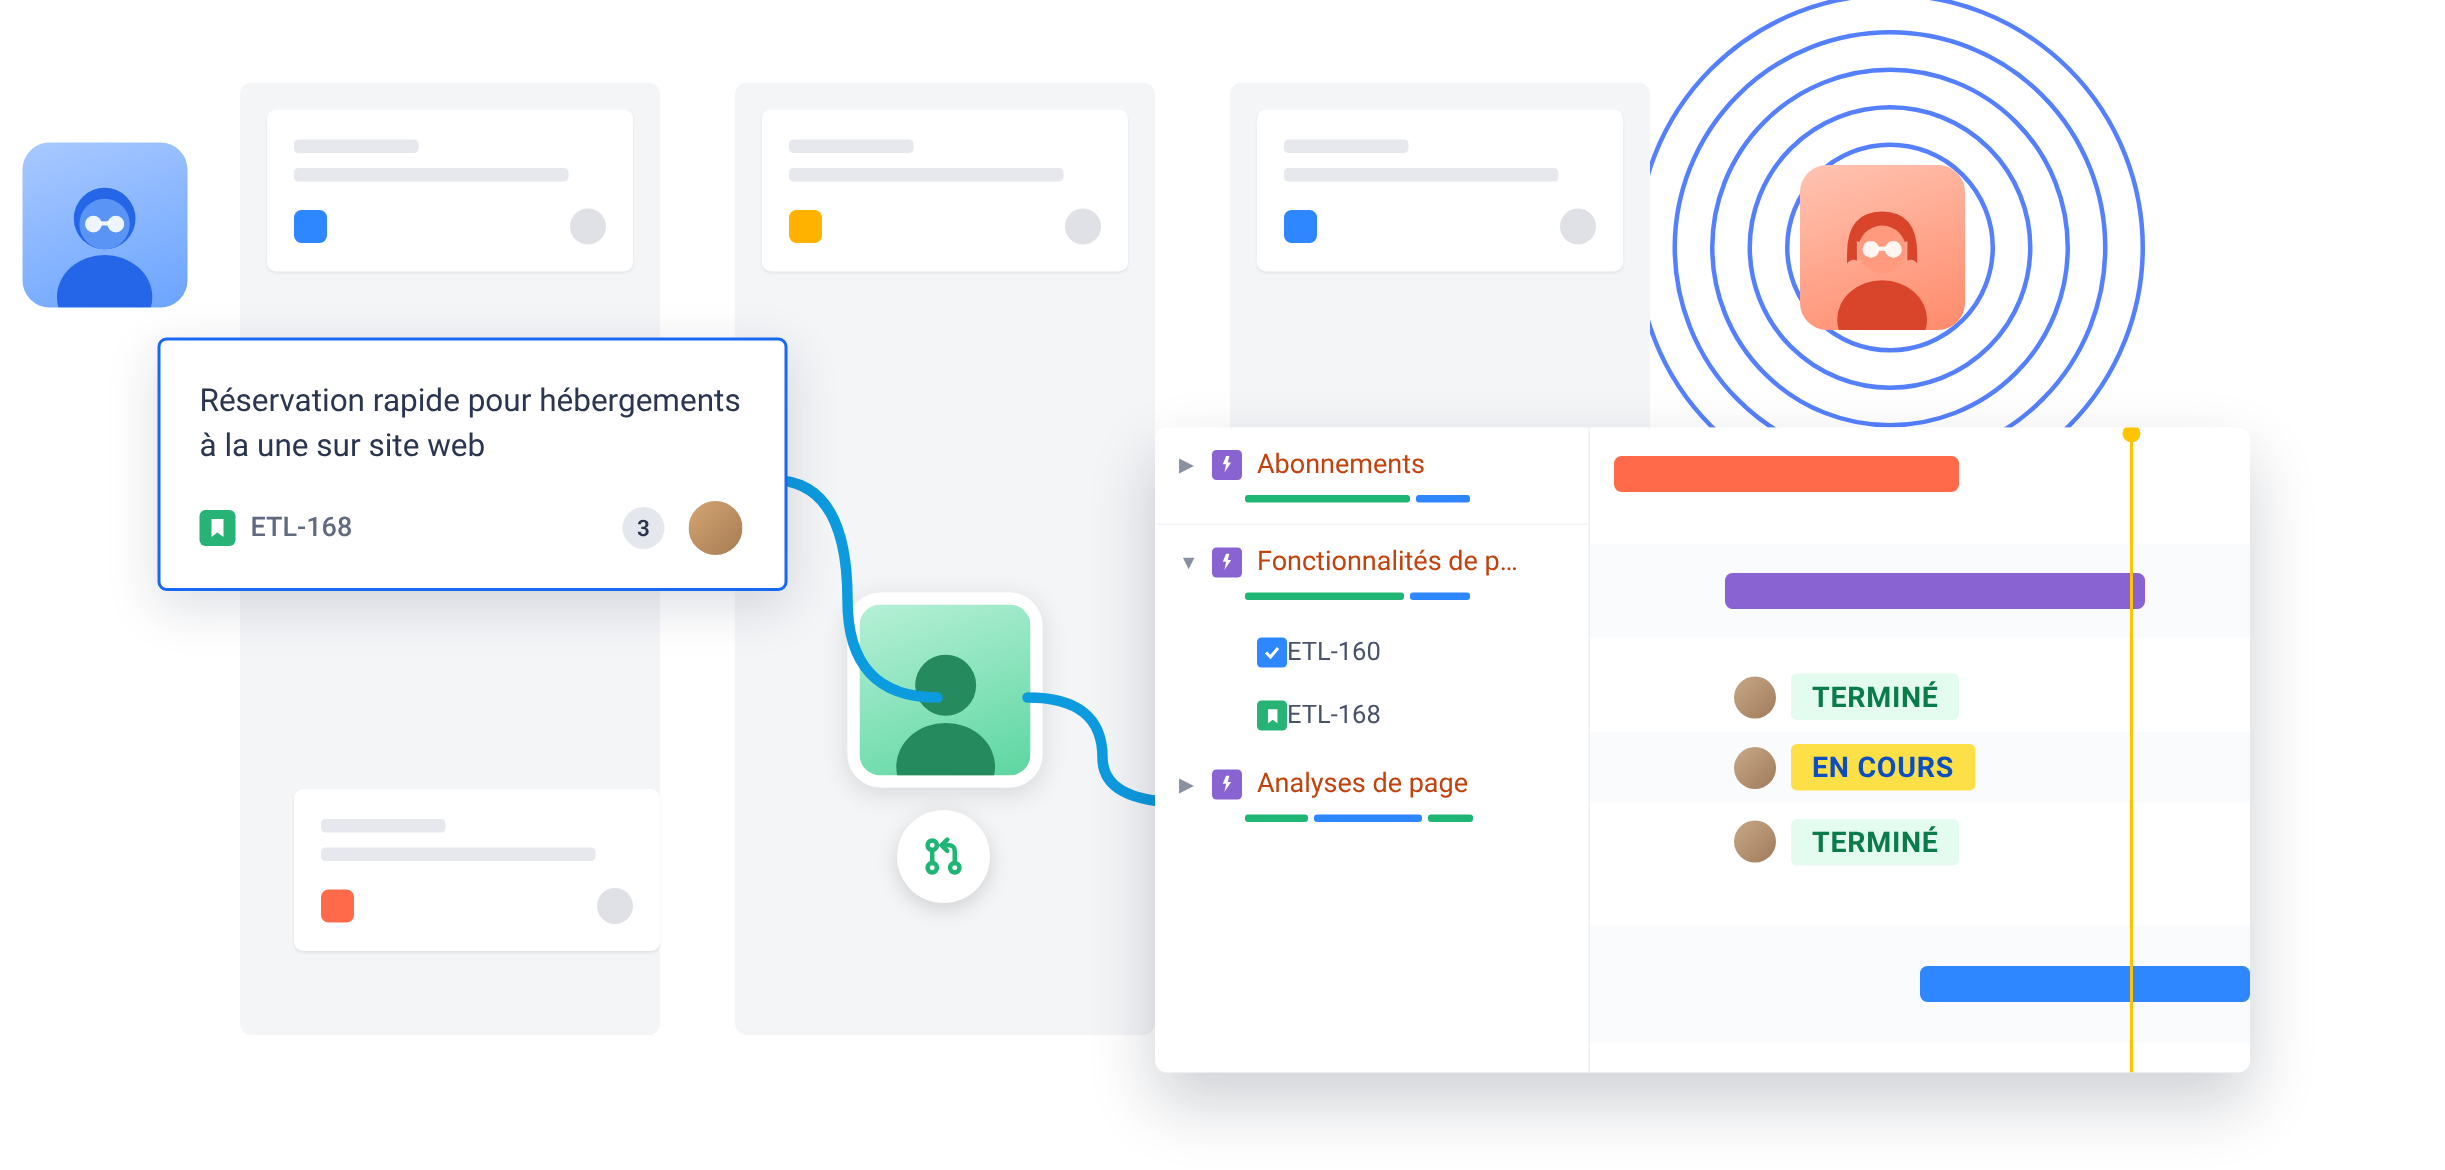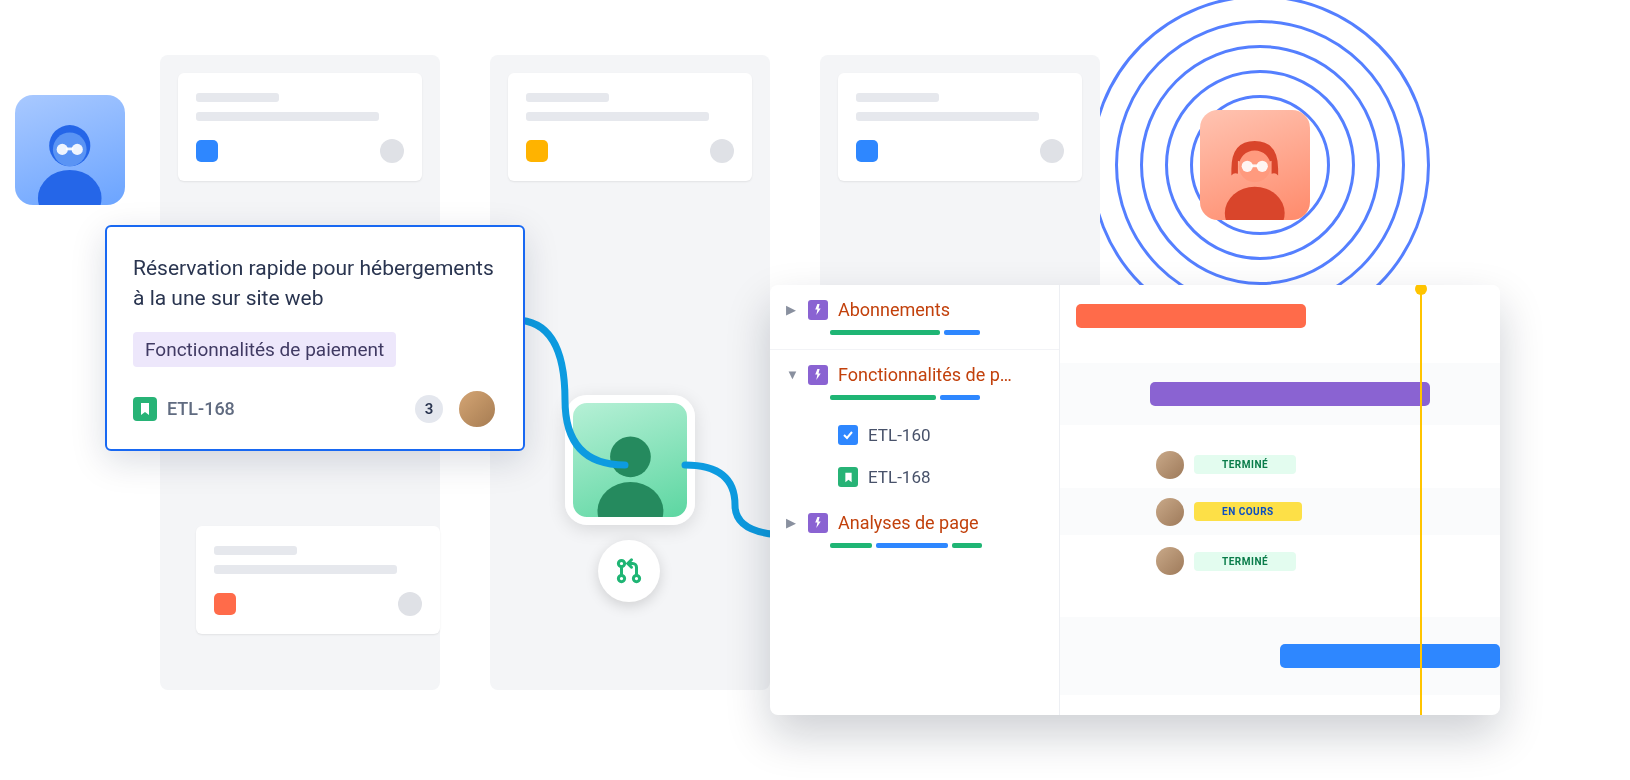--- a/index.html
+++ b/index.html
@@ -48,31 +48,31 @@
     .timeline-panel { position: absolute; left: 770px; top: 285px; width: 730px; height: 430px; background: #fff; border-radius: 8px; box-shadow: 0 20px 45px rgba(10,20,40,.20); z-index: 7; display: flex; overflow: hidden; }
     .tl-left { width: 290px; border-right: 1px solid #edeff3; }
     .tl-right { flex: 1; position: relative; }
     .tl-epic { padding: 14px 18px 14px 16px; border-bottom: 1px solid #f2f3f6; }
     .tl-epic-head { display: flex; align-items: center; gap: 10px; }
     .tl-chevron { color: #89909f; font-size: 13px; width: 12px; }
     .tl-epic-icon { width: 20px; height: 20px; background: #8a63d2; border-radius: 3px; display: flex; align-items: center; justify-content: center; }
     .tl-epic-name { font-size: 18px; color: #c2410c; white-space: nowrap; overflow: hidden; text-overflow: ellipsis; flex: 1; }
     .tl-progress { display: flex; gap: 4px; margin: 10px 0 0 44px; height: 5px; }
     .tl-prog-seg { border-radius: 2px; }
-    .tl-task { display: flex; align-items: flex-end; gap: 10px; padding: 11px 16px 11px 68px; }
+    .tl-task { display: flex; align-items: flex-end; padding: 11px 16px 11px 68px; }
     .tl-task-icon { width: 20px; height: 20px; border-radius: 3px; display: flex; align-items: center; justify-content: center; }
     .tl-task-key { font-size: 17px; color: #48526a; }
     
     .tl-row { position: absolute; left: 0; right: 0; height: 62px; display: flex; align-items: center; }
     .tl-row:nth-child(odd) { background: #fff; }
     .tl-row:nth-child(even) { background: #fafbfc; }
     .gantt-bar { position: absolute; height: 24px; border-radius: 5px; }
     .status-chip { position: absolute; display: flex; align-items: center; gap: 10px; }
     .chip-avatar { width: 28px; height: 28px; border-radius: 50%; background: linear-gradient(135deg,#c9a989,#9e7a5a); }
-    .chip-label { padding: 4px 28px; border-radius: 4px; font-size: 10px; font-weight: 700; letter-spacing: .5px; text-align: center; }
+    .chip-label { padding: 4px 14px; border-radius: 4px; font-size: 19px; font-weight: 700; letter-spacing: .5px; text-align: center; }
     .chip-label.done { background: #e3fcef; color: #0a7c4a; }
     .chip-label.progress { background: #fde047; color: #0b4ec2; }
     .today-line { position: absolute; top: 0; bottom: 0; width: 2px; background: #ffc400; left: 360px; z-index: 2; }
     .today-line::before { content: ''; position: absolute; top: -2px; left: -5px; width: 12px; height: 12px; border-radius: 50%; background: #ffc400; }
   </style>
 </head>
 <body>
 
 <div class="rings">
   <div style="left:0;top:0;width:340px;height:340px;"></div>
@@ -137,21 +137,20 @@
 
 <svg class="connector" style="left:510px;top:310px;width:120px;height:190px" viewBox="0 0 120 190">
   <path d="M5 10 Q55 10 55 90 Q55 155 115 155" stroke="#0d9be0" stroke-width="7" fill="none" stroke-linecap="round"></path>
 </svg>
 <svg class="connector" style="left:680px;top:450px;width:110px;height:90px" viewBox="0 0 110 90">
   <path d="M5 15 Q55 15 55 55 Q55 85 110 85" stroke="#0d9be0" stroke-width="7" fill="none" stroke-linecap="round"></path>
 </svg>
 
 <div class="story-card">
   <div class="story-title">Réservation rapide pour hébergements à la une sur site web</div>
-  <div class="story-tag">Fonctionnalités de paiement</div>
   <div class="story-foot">
     <div class="story-foot-left">
       <div class="story-icon">
         <svg width="14" height="14" viewBox="0 0 14 14">
             <path d="M3 1h8v12l-4-3-4 3z" fill="#fff"></path>
           </svg>
       </div>
       <div class="story-key">ETL-168</div>
     </div>
     <div class="story-foot-right">

